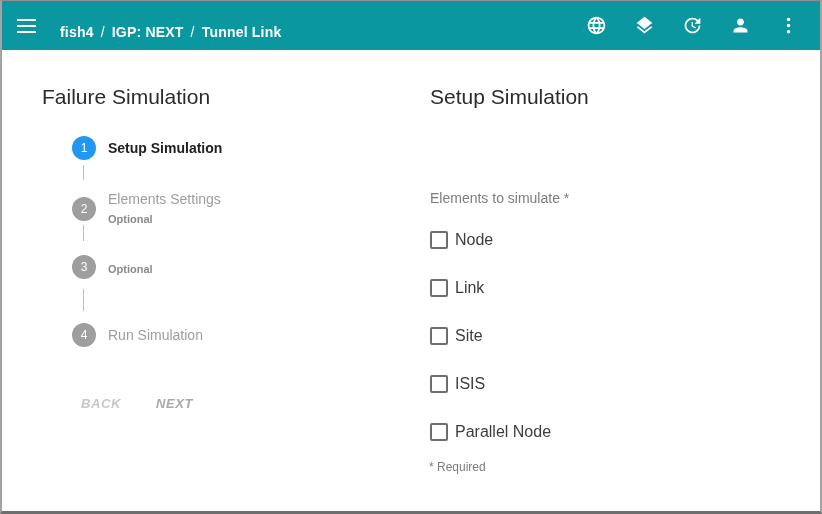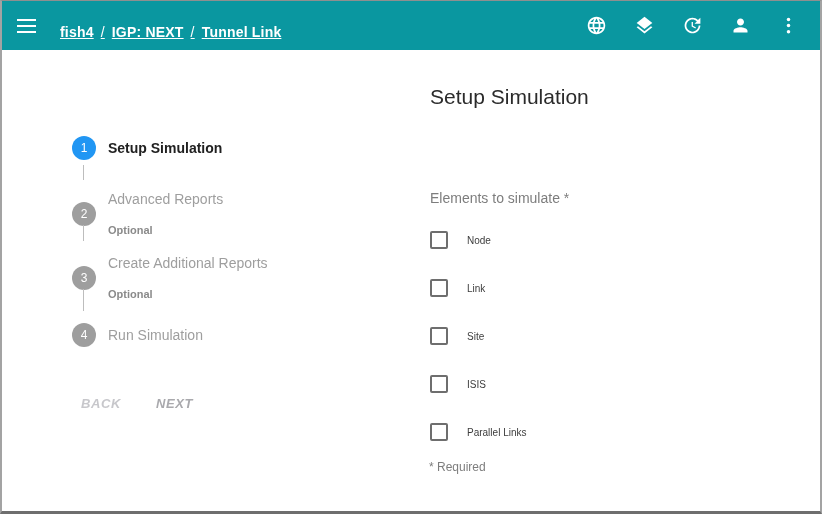--- a/index.html
+++ b/index.html
@@ -15,61 +15,61 @@
 
   
   .appbar {
     position: absolute; left: 0; top: 0; right: 0; height: 49px;
     background: #0A97A0; display: flex; align-items: center;
   }
   .hamburger { position: absolute; left: 15px; top: 17px; width: 22px; height: 16px;
     background: transparent; border: none; cursor: pointer; }
   .hamburger span { display: block; width: 19px; height: 2.5px; background: #fff; margin-bottom: 3.5px; }
   .breadcrumb { position: absolute; left: 58px; top: 0; height: 61px;
-    display: flex; align-items: center; color: #fff; font-size: 14px; font-weight: 600; letter-spacing: .2px; text-decoration: underline; }
+    display: flex; align-items: center; color: #fff; font-size: 14px; font-weight: 600; letter-spacing: .2px; }
   .breadcrumb .sep { margin: 0 7px; font-weight: 400; }
   .appbar-actions { position: absolute; right: 8px; top: 4px; height: 41px; display: flex; }
   .iconbtn { width: 48px; height: 41px; background: transparent; border: none;
     display: flex; align-items: center; justify-content: center; cursor: pointer; }
   .iconbtn svg { fill: #fff; }
 
   
   .wizard-title { position: absolute; left: 40px; top: 84px; font-size: 21px; font-weight: 400; color: #2b2b2b; }
 
   .step { position: absolute; left: 70px; display: flex; align-items: center; cursor: pointer; }
   .step-circle { width: 24px; height: 24px; border-radius: 50%; flex: 0 0 24px;
     display: flex; align-items: center; justify-content: center;
     color: #fff; font-size: 12px; }
   .step.active .step-circle { background: #2196F3; }
   .step.upcoming .step-circle { background: #9E9E9E; }
   .step-labels { margin-left: 12px; }
   .step-label { font-size: 14px; line-height: 17px; }
   .step.active .step-label { color: #212121; font-weight: 700; }
   .step.upcoming .step-label { color: #9e9e9e; font-weight: 400; }
-  .step-sublabel { font-size: 11px; line-height: 14px; font-weight: 700; color: #8a8a8a; margin-top: 15px; }
+  .step-sublabel { font-size: 11px; line-height: 14px; font-weight: 700; color: #8a8a8a; margin-top: 4px; }
   .connector { position: absolute; left: 81px; width: 1px; background: #bdbdbd; }
 
   .step-btn { position: absolute; top: 395px; background: transparent; border: none;
     font-family: inherit; font-size: 13px; font-weight: 600; letter-spacing: .6px; cursor: pointer; font-style: italic; }
   .btn-back { left: 79px; color: #c7c7cb; }
   .btn-next { left: 154px; color: #a9a9ad; }
 
   
   .form-title { position: absolute; left: 428px; top: 84px; font-size: 21px; font-weight: 400; color: #2b2b2b; }
   .combo-label { position: absolute; left: 428px; top: 126px; font-size: 11px; color: #8a8a8a; letter-spacing: .2px; }
   .combo { position: absolute; left: 428px; top: 141px; width: 199px; height: 29px;
     border-bottom: 1px solid #8f8f8f; cursor: pointer; background: transparent; }
   .combo-value { position: absolute; left: 0; top: 2px; font-size: 15px; color: #212121; }
   .combo-caret { position: absolute; right: 7px; top: 11px; width: 0; height: 0;
     border-left: 5px solid transparent; border-right: 5px solid transparent; border-top: 5px solid #5f5f5f; }
 
   .elements-label { position: absolute; left: 428px; top: 189px; font-size: 14px; color: #7d7d7d; }
   .cbx-row { position: absolute; left: 428px; height: 18px; display: flex; align-items: center; cursor: pointer; }
   .cbx-box { width: 18px; height: 18px; border: 2px solid #6e6e6e; border-radius: 2px; background: #fff; flex: 0 0 18px; }
-  .cbx-label { margin-left: 19px; font-size: 10px; color: #3d3d3d; }
+  .cbx-label { margin-left: 7px; font-size: 16px; color: #3d3d3d; }
   .required-note { position: absolute; left: 427px; top: 459px; font-size: 12px; color: #7d7d7d; }
 </style>
 </head>
 <body>
 
 <div class="window">
 
   <header class="appbar">
     <button class="hamburger" aria-label="menu">
       <span></span>
@@ -107,42 +107,42 @@
       <button class="iconbtn" aria-label="more options">
         <svg width="21" height="21" viewBox="0 0 24 24">
             <circle cx="12" cy="5" r="2"></circle>
             <circle cx="12" cy="12" r="2"></circle>
             <circle cx="12" cy="19" r="2"></circle>
           </svg>
       </button>
     </div>
   </header>
 
+  <h1 class="wizard-title">Failure Simulation</h1>
 
   <div class="step active" style="top:135px">
     <div class="step-circle">1</div>
     <div class="step-labels">
         <div class="step-label">Setup Simulation</div>
       </div>
   </div>
   <div class="connector" style="top:164px;height:15px"></div>
 
   <div class="step upcoming" style="top:190px">
     <div class="step-circle">2</div>
     <div class="step-labels">
-      <div class="step-label">Advanced Reports</div>
+      <div class="step-label">Elements Settings</div>
       <div class="step-sublabel">Optional</div>
     </div>
   </div>
   <div class="connector" style="top:224px;height:16px"></div>
 
   <div class="step upcoming" style="top:254px">
     <div class="step-circle">3</div>
     <div class="step-labels">
-      <div class="step-label">Create Additional Reports</div>
       <div class="step-sublabel">Optional</div>
     </div>
   </div>
   <div class="connector" style="top:288px;height:22px"></div>
 
   <div class="step upcoming" style="top:322px">
     <div class="step-circle">4</div>
     <div class="step-labels">
         <div class="step-label">Run Simulation</div>
       </div>
@@ -167,18 +167,18 @@
   <div class="cbx-row" style="top:326px" role="checkbox" aria-checked="false">
     <span class="cbx-box"></span>
     <span class="cbx-label">Site</span>
   </div>
   <div class="cbx-row" style="top:374px" role="checkbox" aria-checked="false">
     <span class="cbx-box"></span>
     <span class="cbx-label">ISIS</span>
   </div>
   <div class="cbx-row" style="top:422px" role="checkbox" aria-checked="false">
     <span class="cbx-box"></span>
-    <span class="cbx-label">Parallel Links</span>
+    <span class="cbx-label">Parallel Node</span>
   </div>
 
   <div class="required-note">* Required</div>
 
 </div>
 
 </body></html>

